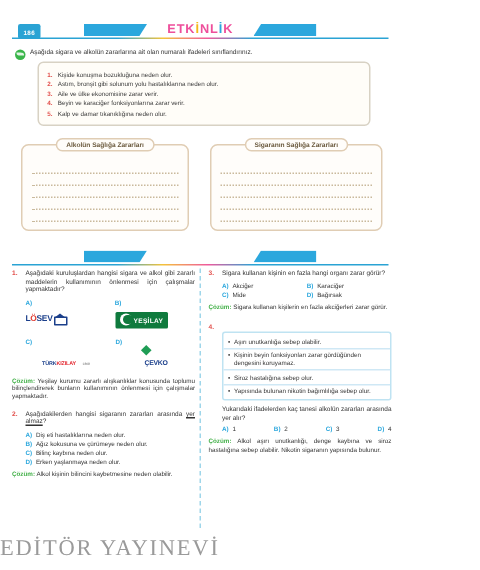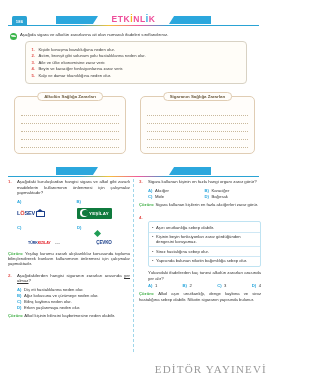--- a/index.html
+++ b/index.html
@@ -205,23 +205,23 @@
     font-size:4.2px;line-height:1.25;color:#333;
   }
   .bullrow + .bullrow{border-top:.5px solid #cfe8f5;}
   .bullrow .dot{color:#2b2b2b;flex:0 0 auto;}
 
   .stem4{font-size:4.3px;line-height:1.28;color:#333;margin:2px 0 2px 9px;text-align:justify;}
 
   
   .footer{
     position:absolute;left:0;right:0;bottom:5px;
-    text-align:right;
+    text-align:left;
     font-family:"Liberation Serif","DejaVu Serif",serif;
-    font-size:11px;color:#9a9a9a;letter-spacing:1.2px;
+    font-size:15px;color:#9a9a9a;letter-spacing:1.2px;
   }
 </style>
 </head>
 <body>
 
 <div class="page">
 
   <div class="page-badge">186</div>
 
   <div class="banner" style="top:14px;">

